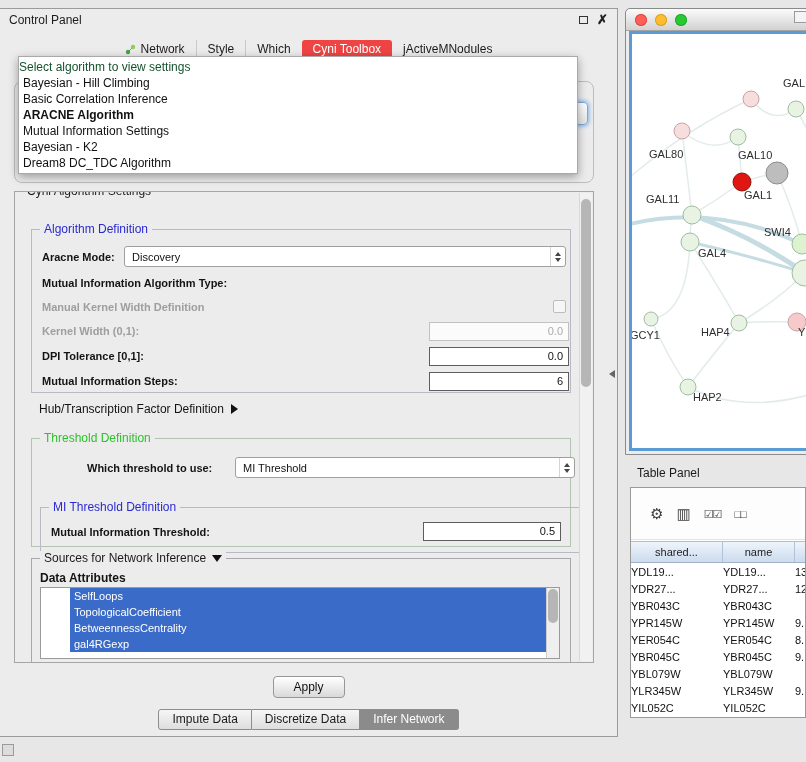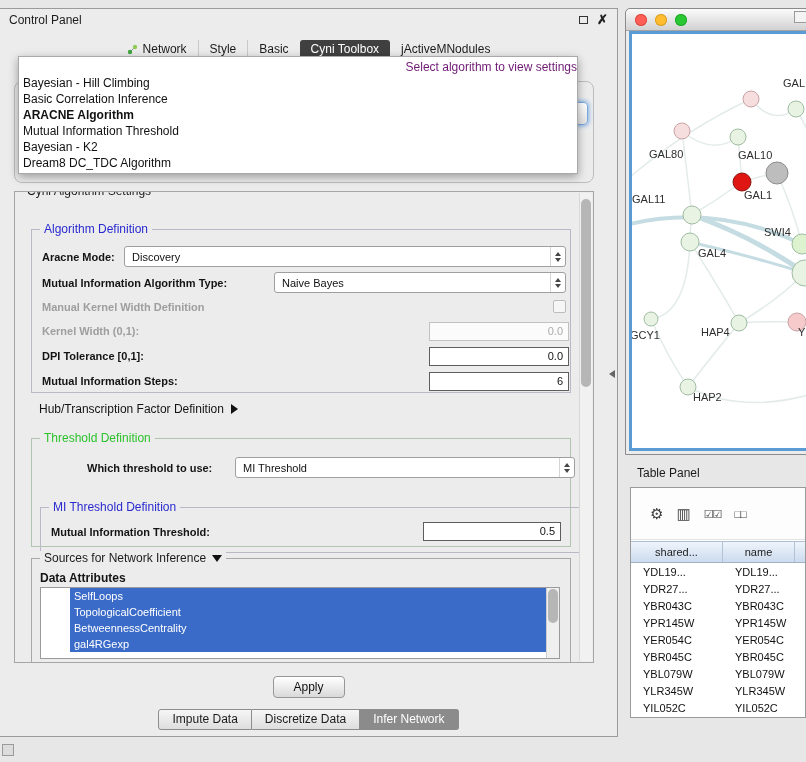--- a/index.html
+++ b/index.html
@@ -13,35 +13,35 @@
   .cp-titlebar { position:absolute; left:0; top:0; width:100%; height:22px;
     display:flex; align-items:center; padding:0 9px; font-size:12px; color:#1b1b1b; }
   .cp-win-icons { margin-left:auto; display:flex; align-items:center; gap:9px; }
   .float-box { width:9px; height:8px; border:1.5px solid #333; display:inline-block; }
   .close-x { font-size:13px; font-weight:bold; color:#222; line-height:12px; }
 
   .cp-tabs { position:absolute; left:0; top:28px; width:100%; height:24px;
     display:flex; justify-content:center; align-items:center; font-size:12px; color:#1b1b1b; }
   .cp-tab { padding:2px 11px; display:flex; align-items:center; gap:5px; border-left:1px solid #c9c9c9; cursor:default; }
   .cp-tab:first-child { border-left:none; }
-  .cp-tab.selected { background:#404040; color:#ffffff; border-radius:3px; border-left:none; }
+  .cp-tab.selected { background:#ef4444; color:#ffffff; border-radius:3px; border-left:none; }
   .cp-tab.selected + .cp-tab { border-left:none; }
 
   
   .algo-panel { position:absolute; left:14px; top:72px; width:580px; height:102px;
     border:1px solid #bdbdbd; border-radius:8px; background:#ececec; }
   .algo-refresh-btn { position:absolute; right:5px; top:20px; width:27px; height:23px;
     background:linear-gradient(#ffffff,#e3e3e3); border:1px solid #7ea9dd; border-radius:4px;
     box-shadow:0 0 4px 1px #7fb0e8; }
 
   
   .algo-popup { position:absolute; left:18px; top:47px; width:560px; z-index:20;
     background:#ffffff; border:1px solid #a9a9a9; box-shadow:0 3px 9px rgba(0,0,0,.35);
     padding:2px 0; font-size:12px; color:#111; }
-  .popup-placeholder { height:16px; line-height:16px; text-align:right; color:#701a75; }
+  .popup-placeholder { height:16px; line-height:16px; text-align:left; color:#14532d; }
   .popup-item { height:16px; line-height:16px; padding-left:4px; }
   .popup-item.bold { font-weight:bold; }
 
   
   .settings-group { position:absolute; left:14px; top:182px; width:580px; height:472px;
     border:1px solid #a6a6a6; overflow:hidden; }
   .grouplab { position:absolute; top:-8px; left:8px; background:#ececec; padding:0 4px;
     font-size:12px; color:#1b1b1b; white-space:nowrap; z-index:2; }
   .grouplab.blue { color:#2a2ad0; }
   .grouplab.green { color:#2cc22c; }
@@ -119,21 +119,21 @@
   .tp-toolbar { position:absolute; left:0; top:0; width:100%; height:52px; background:#fdfdfd;
     display:flex; align-items:center; gap:13px; padding-left:19px; border-bottom:1px solid #e2e2e2; }
   .tp-icon { font-size:15px; color:#3c3c3c; line-height:18px; }
   .tp-icon.pair { font-size:11px; letter-spacing:-1px; color:#3c3c3c; }
   .tp-header { position:absolute; left:0; top:53px; width:260px; height:22px; display:flex;
     background:linear-gradient(#eef4fb,#ccdbee); border-top:1px solid #aebecf; border-bottom:1px solid #9fb2c6; }
   .tp-hcell { font-size:11px; color:#222; line-height:20px; text-align:center;
     border-right:1px solid #b3c3d6; overflow:hidden; white-space:nowrap; }
   .tp-rows { position:absolute; left:0; top:76px; width:260px; }
   .tp-row { display:flex; height:17px; }
-  .tp-cell { font-size:11px; color:#111; line-height:17px; padding-left:12px;
+  .tp-cell { font-size:11px; color:#111; line-height:17px; padding-left:0;
     overflow:hidden; white-space:nowrap; }
   .c1 { width:92px; } .c2 { width:72px; } .c3 { width:96px; }
 </style>
 </head>
 <body>
 
 <div class="desktop">
 
   <div class="control-panel">
     <div class="cp-titlebar">
@@ -150,67 +150,60 @@
           <path d="M3 8 L8 3" stroke="#8a8a8a" stroke-width="1"></path>
           <circle cx="3" cy="8" r="2.2" fill="#42a542"></circle>
           <circle cx="8" cy="3" r="2.2" fill="#8fce56"></circle>
         </svg>
         <span>Network</span>
       </div>
       <div class="cp-tab">
         <span>Style</span>
       </div>
       <div class="cp-tab">
-        <span>Basic</span>
+        <span>Which</span>
       </div>
       <div class="cp-tab selected">
         <span>Cyni Toolbox</span>
       </div>
       <div class="cp-tab">
         <span>jActiveMNodules</span>
       </div>
     </div>
 
     <div class="algo-panel">
       <div class="algo-refresh-btn"></div>
     </div>
 
     <div class="algo-popup">
       <div class="popup-placeholder">Select algorithm to view settings</div>
       <div class="popup-item">Bayesian - Hill Climbing</div>
       <div class="popup-item">Basic Correlation Inference</div>
       <div class="popup-item bold">ARACNE Algorithm</div>
-      <div class="popup-item">Mutual Information Threshold</div>
+      <div class="popup-item">Mutual Information Settings</div>
       <div class="popup-item">Bayesian - K2</div>
       <div class="popup-item">Dream8 DC_TDC Algorithm</div>
     </div>
 
     <div class="settings-group">
       <span class="grouplab">Cyni Algorithm Settings</span>
 
       <div class="sub-group" style="left:16px; top:37px; width:540px; height:164px;">
         <span class="grouplab blue">Algorithm Definition</span>
 
         <span class="field-label" style="left:10px; top:21px;">Aracne Mode:</span>
         <div class="combo" style="left:92px; top:16px; width:442px;">
           <span>Discovery</span>
           <span class="combo-stepper">
               <span class="tri-up"></span>
               <span class="tri-down"></span>
             </span>
         </div>
 
         <span class="field-label" style="left:10px; top:47px;">Mutual Information Algorithm Type:</span>
-        <div class="combo" style="left:242px; top:42px; width:292px;">
-          <span>Naive Bayes</span>
-          <span class="combo-stepper">
-              <span class="tri-up"></span>
-              <span class="tri-down"></span>
-            </span>
-        </div>
 
         <span class="field-label disabled" style="left:10px; top:71px;">Manual Kernel Width Definition</span>
         <div class="checkbox" style="left:521px; top:70px;"></div>
 
         <span class="field-label disabled" style="left:10px; top:95px;">Kernel Width (0,1):</span>
         <div class="num-field disabled" style="left:397px; top:92px; width:140px;">0.0</div>
 
         <span class="field-label" style="left:10px; top:120px;">DPI Tolerance [0,1]:</span>
         <div class="num-field" style="left:397px; top:117px; width:140px;">0.0</div>
 
@@ -320,21 +313,21 @@
           <circle cx="170" cy="210" r="10" fill="#ddf2cf" stroke="#9fbca0"></circle>
           <circle cx="173" cy="239" r="13" fill="#e8f3e4" stroke="#9fbca0"></circle>
           <circle cx="19" cy="285" r="7" fill="#e8f3e4" stroke="#9fbca0"></circle>
           <circle cx="107" cy="289" r="8" fill="#e8f3e4" stroke="#9fbca0"></circle>
           <circle cx="165" cy="288" r="9" fill="#f6caca" stroke="#c9a3a3"></circle>
           <circle cx="56" cy="353" r="8" fill="#e8f3e4" stroke="#9fbca0"></circle>
         </g>
       </svg>
       <span class="node-label" style="left:17px;  top:114px;">GAL80</span>
       <span class="node-label" style="left:106px; top:115px;">GAL10</span>
-      <span class="node-label" style="left:0;   top:159px;">GAL11</span>
+      <span class="node-label" style="left:14px;   top:159px;">GAL11</span>
       <span class="node-label" style="left:112px; top:155px;">GAL1</span>
       <span class="node-label" style="left:132px; top:192px;">SWI4</span>
       <span class="node-label" style="left:66px;  top:213px;">GAL4</span>
       <span class="node-label" style="left:-2px;  top:295px;">GCY1</span>
       <span class="node-label" style="left:69px;  top:292px;">HAP4</span>
       <span class="node-label" style="left:61px;  top:357px;">HAP2</span>
       <span class="node-label" style="left:151px; top:43px;text-align:right;">GAL</span>
       <span class="node-label" style="left:166px; top:292px;">Y</span>
     </div>
   </div>

